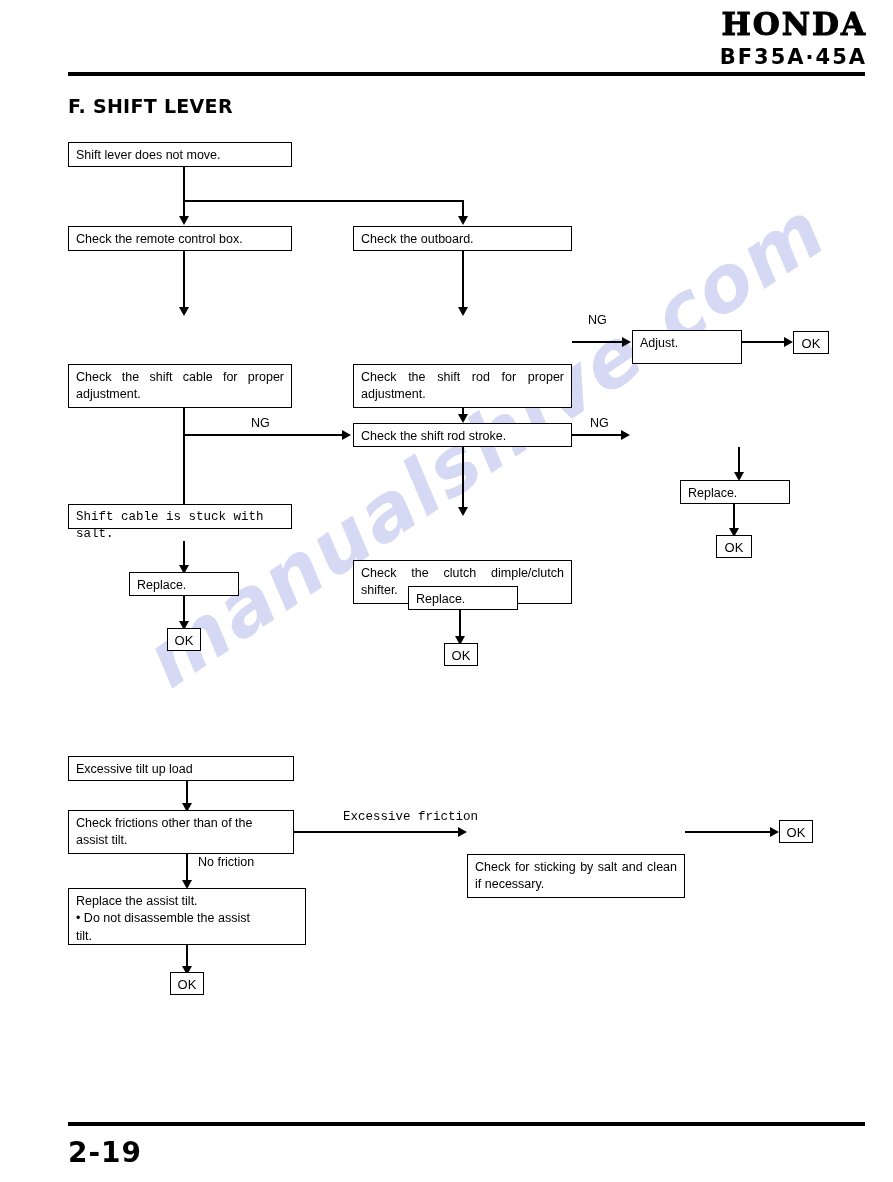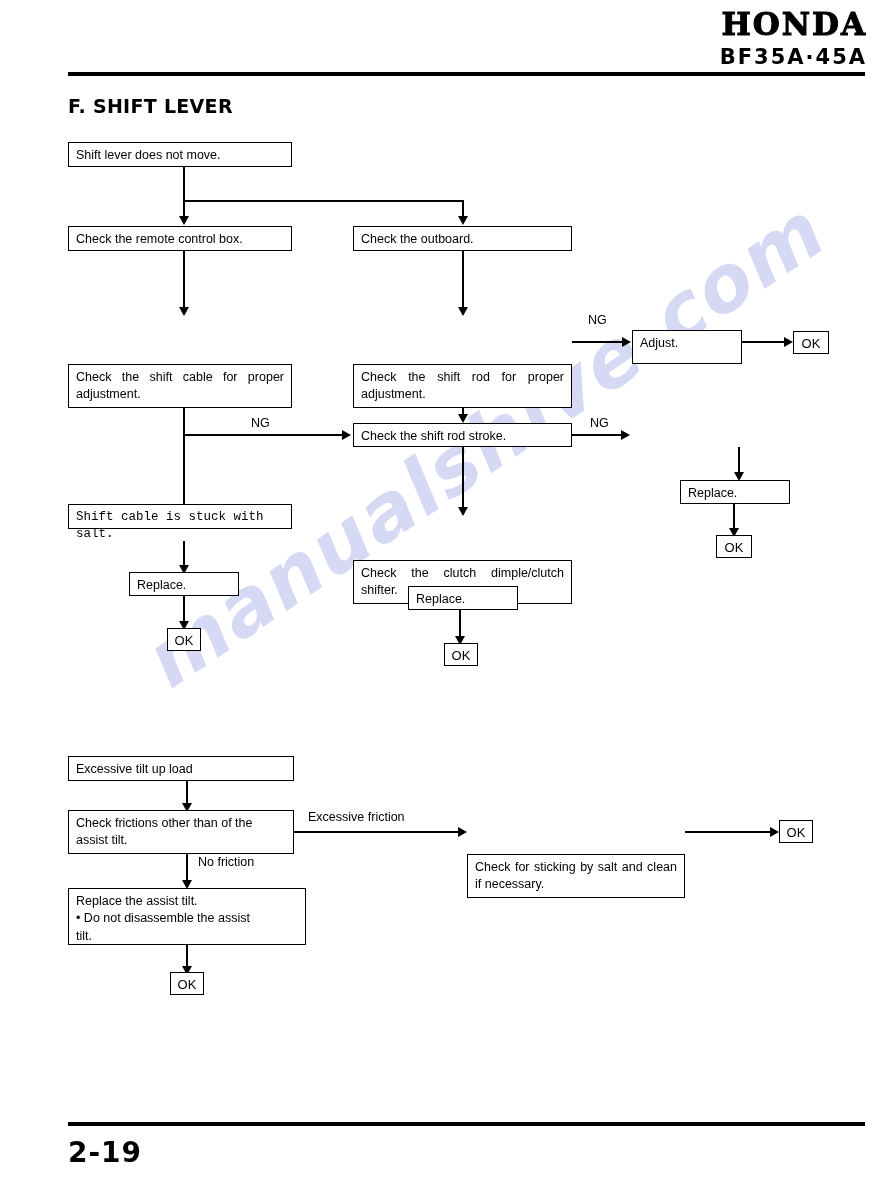--- a/index.html
+++ b/index.html
@@ -252,21 +252,21 @@
 
 
   <div class="node" style="left:68px; top:756px; width:226px; height:25px;">Excessive tilt up load</div>
   <div class="ln v" style="left:186px; top:781px; height:27px;"></div>
   <div class="arrow-down" style="left:182px; top:803px;"></div>
 
   <div class="node" style="left:68px; top:810px; width:226px; height:44px;">Check frictions other than of the assist tilt.</div>
 
   <div class="ln h" style="left:294px; top:831px; width:168px;"></div>
   <div class="arrow-right" style="left:458px; top:827px;"></div>
-  <div class="edge-label" style="left:306px; top:810px;">Excessive friction</div>
+  <div class="edge-label" style="left:341px; top:810px;font-family:Liberation Mono, monospace;">Excessive friction</div>
 
   <div class="node justify" style="left:467px; top:810px; width:218px; height:44px;">Check for sticking by salt and clean if necessary.</div>
   <div class="ln h" style="left:685px; top:831px; width:88px;"></div>
   <div class="arrow-right" style="left:770px; top:827px;"></div>
   <div class="node ok" style="left:779px; top:820px; width:34px; height:23px;">OK</div>
 
   <div class="ln v" style="left:186px; top:854px; height:33px;"></div>
   <div class="arrow-down" style="left:182px; top:880px;"></div>
   <div class="edge-label" style="left:196px; top:855px;">No friction</div>
 

